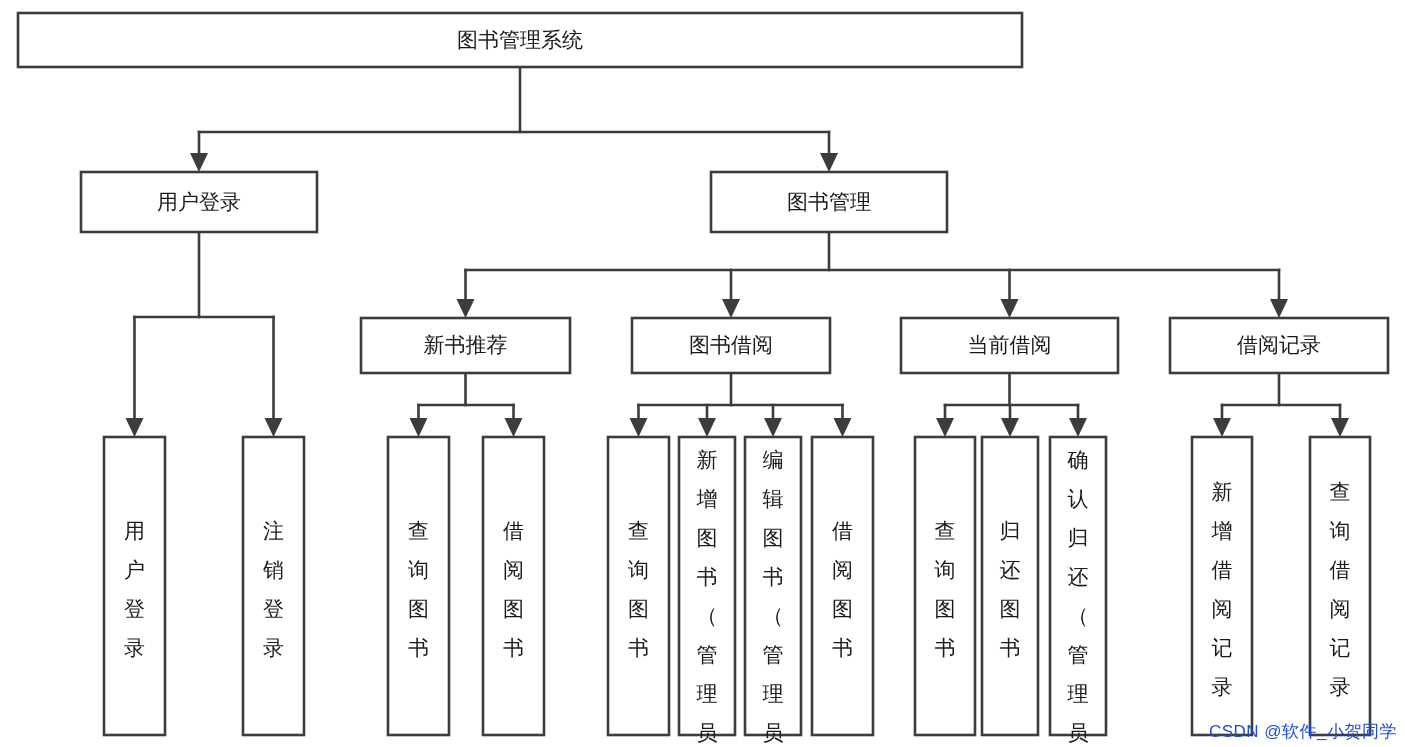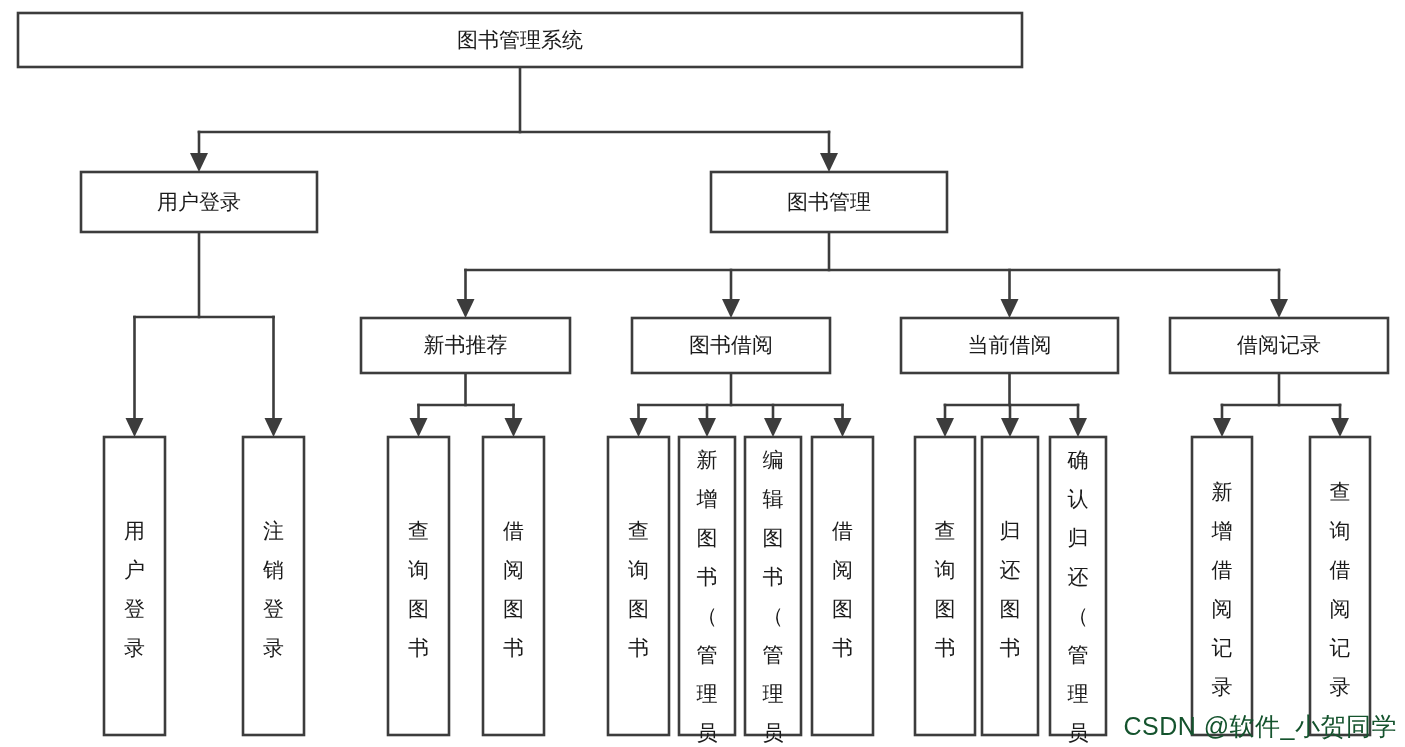--- a/index.html
+++ b/index.html
@@ -52,22 +52,22 @@
   }
   .arrow-head {
     fill: #3c3c3c;
     stroke: none;
   }
   .watermark {
     position: absolute;
     right: 8px;
     bottom: 4px;
     font-family: "Liberation Sans", "DejaVu Sans", sans-serif;
-    font-size: 25px;
-    color: #14532d;
+    font-size: 17px;
+    color: #1d4ed8;
     letter-spacing: 0.5px;
     white-space: nowrap;
     user-select: none;
   }
 </style>
 </head>
 <body>
 
 <div id="diagram-root">
   <svg id="tree-svg" viewBox="0 0 1405 747" xmlns="http://www.w3.org/2000/svg">

